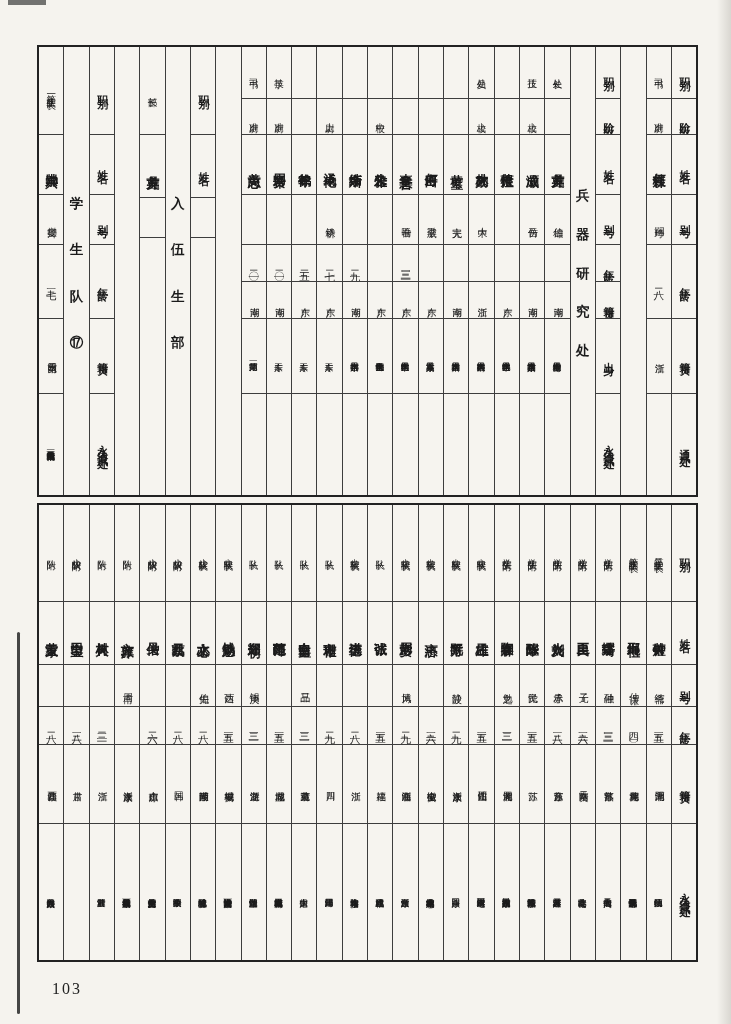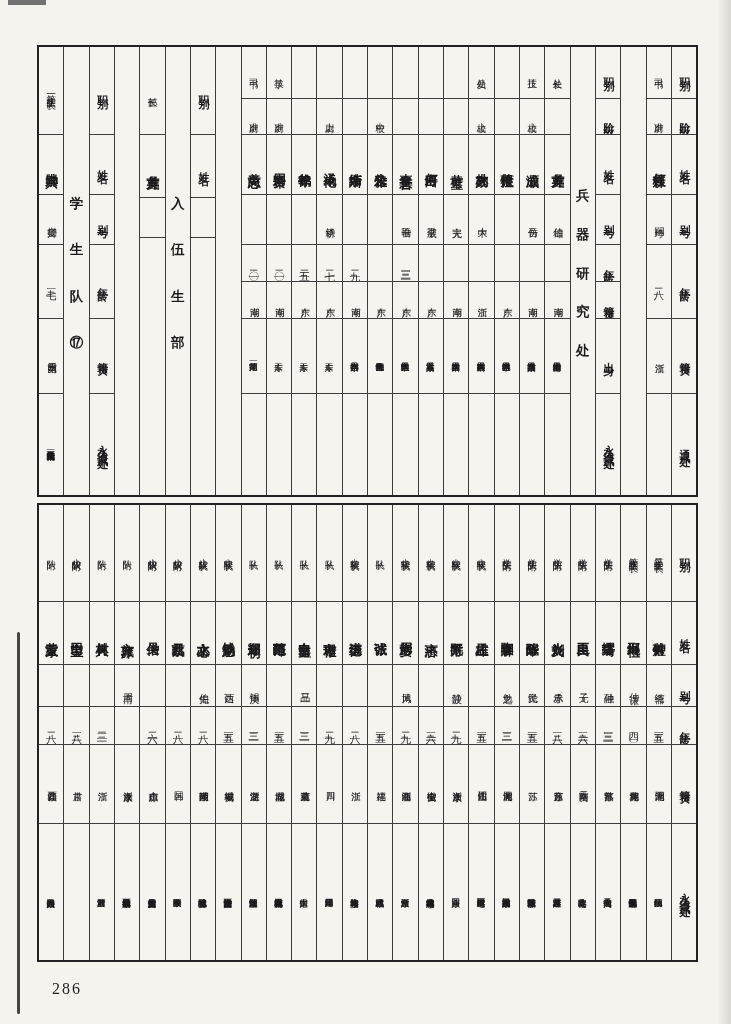--- a/index.html
+++ b/index.html
@@ -491,14 +491,14 @@
       <div class="col">
         <div class="cell hdr" style="height: 97px;">职别</div>
         <div class="cell hdr" style="height: 63px;">姓名</div>
         <div class="cell hdr" style="height: 42px;">别号</div>
         <div class="cell hdr" style="height: 38px;">年龄</div>
         <div class="cell hdr" style="height: 79px;">籍贯</div>
         <div class="cell hdr" style="height: 136px;">永久通讯处</div>
       </div>
     </div>
   <div class="artifact-left-line"></div>
-  <div class="page-number">286</div>
+  <div class="page-number">103</div>
 </div>
 
 </body></html>

